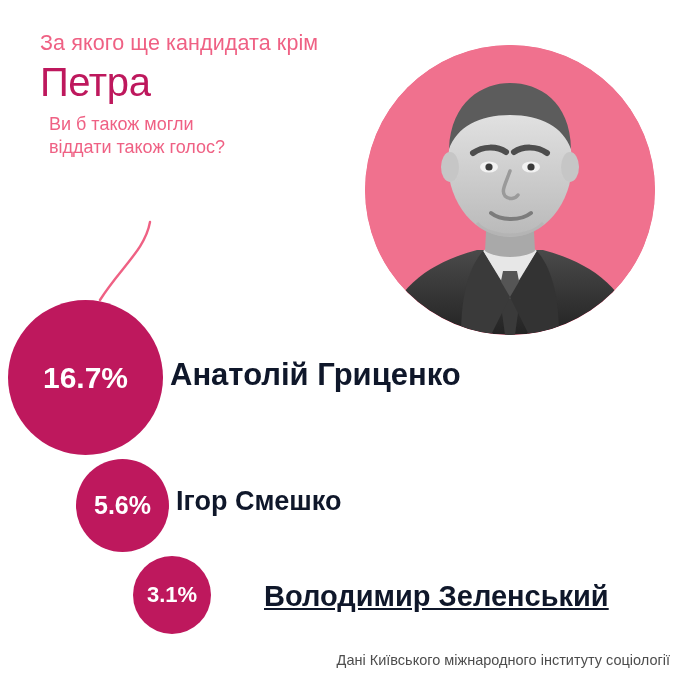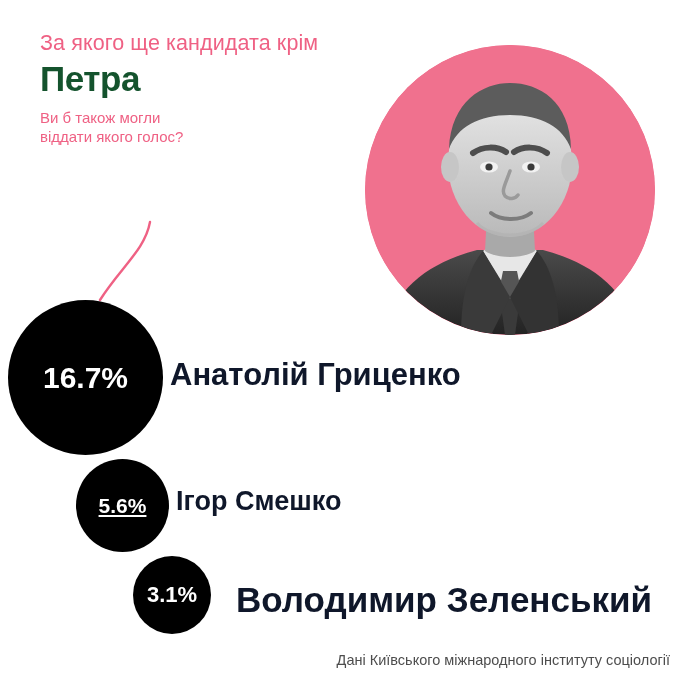--- a/index.html
+++ b/index.html
@@ -27,35 +27,36 @@
     top: 30px;
     width: 400px;
   }
   .q-top {
     font-size: 21.5px;
     color: #ef6184;
     line-height: 1.25;
     letter-spacing: 0.1px;
   }
   .q-name {
-    font-size: 35px;
-    font-weight: bold;
-    color: #14532d;
+    font-size: 40px;
+    font-weight: normal;
+    color: #be185d;
     line-height: 1.05;
     margin-top: 4px;
     letter-spacing: -0.4px;
   }
   .q-name-line2 {
     display: block;
   }
   .q-bottom {
-    font-size: 15px;
+    font-size: 18px;
     color: #ef6184;
     line-height: 1.3;
     margin-top: 10px;
+    margin-left: 9px;
   }
 
   
   .portrait {
     position: absolute;
     left: 365px;
     top: 45px;
     width: 290px;
     height: 290px;
     border-radius: 50%;
@@ -73,42 +74,41 @@
     top: 0;
     width: 690px;
     height: 690px;
     pointer-events: none;
   }
 
   
   .bubble {
     position: absolute;
     border-radius: 50%;
-    background: #000000;
+    background: #be185d;
     color: #ffffff;
     display: flex;
     align-items: center;
     justify-content: center;
     font-weight: bold;
     box-sizing: border-box;
   }
   .b1 {
     left: 8px;
     top: 300px;
     width: 155px;
     height: 155px;
     font-size: 30px;
   }
   .b2 {
     left: 76px;
     top: 459px;
     width: 93px;
     height: 93px;
-    font-size: 21px;
-    text-decoration: underline;
+    font-size: 25px;
   }
   .b3 {
     left: 133px;
     top: 556px;
     width: 78px;
     height: 78px;
     font-size: 22px;
   }
 
   .label {
@@ -122,23 +122,24 @@
     top: 357px;
     font-size: 31px;
   }
   .l2 {
     left: 176px;
     top: 486px;
     font-size: 27px;
     text-align: center;
   }
   .l3 {
-    left: 236px;
+    left: 264px;
     top: 580px;
-    font-size: 35px;
+    font-size: 29px;
+    text-decoration: underline;
   }
 
   
   .footer {
     position: absolute;
     right: 20px;
     bottom: 22px;
     font-size: 14.5px;
     color: #4d4d4d;
     text-align: right;
@@ -150,21 +151,21 @@
 
 <div class="canvas">
 
   <div class="header">
     <div class="q-top">За якого ще кандидата крім</div>
     <div class="q-name">
       <span>Петра</span>
     </div>
     <div class="q-bottom">
       <div>Ви б також могли</div>
-      <div>віддати якого голос?</div>
+      <div>віддати також голос?</div>
     </div>
   </div>
 
   <svg class="connector" viewBox="0 0 690 690">
     <path d="M150 222 C 145 250, 120 268, 100 300" fill="none" stroke="#ef6184" stroke-width="2.4" stroke-linecap="round"></path>
   </svg>
 
   <div class="portrait">
     <svg width="290" height="290" viewBox="0 0 290 290" aria-hidden="true">
       <defs>

